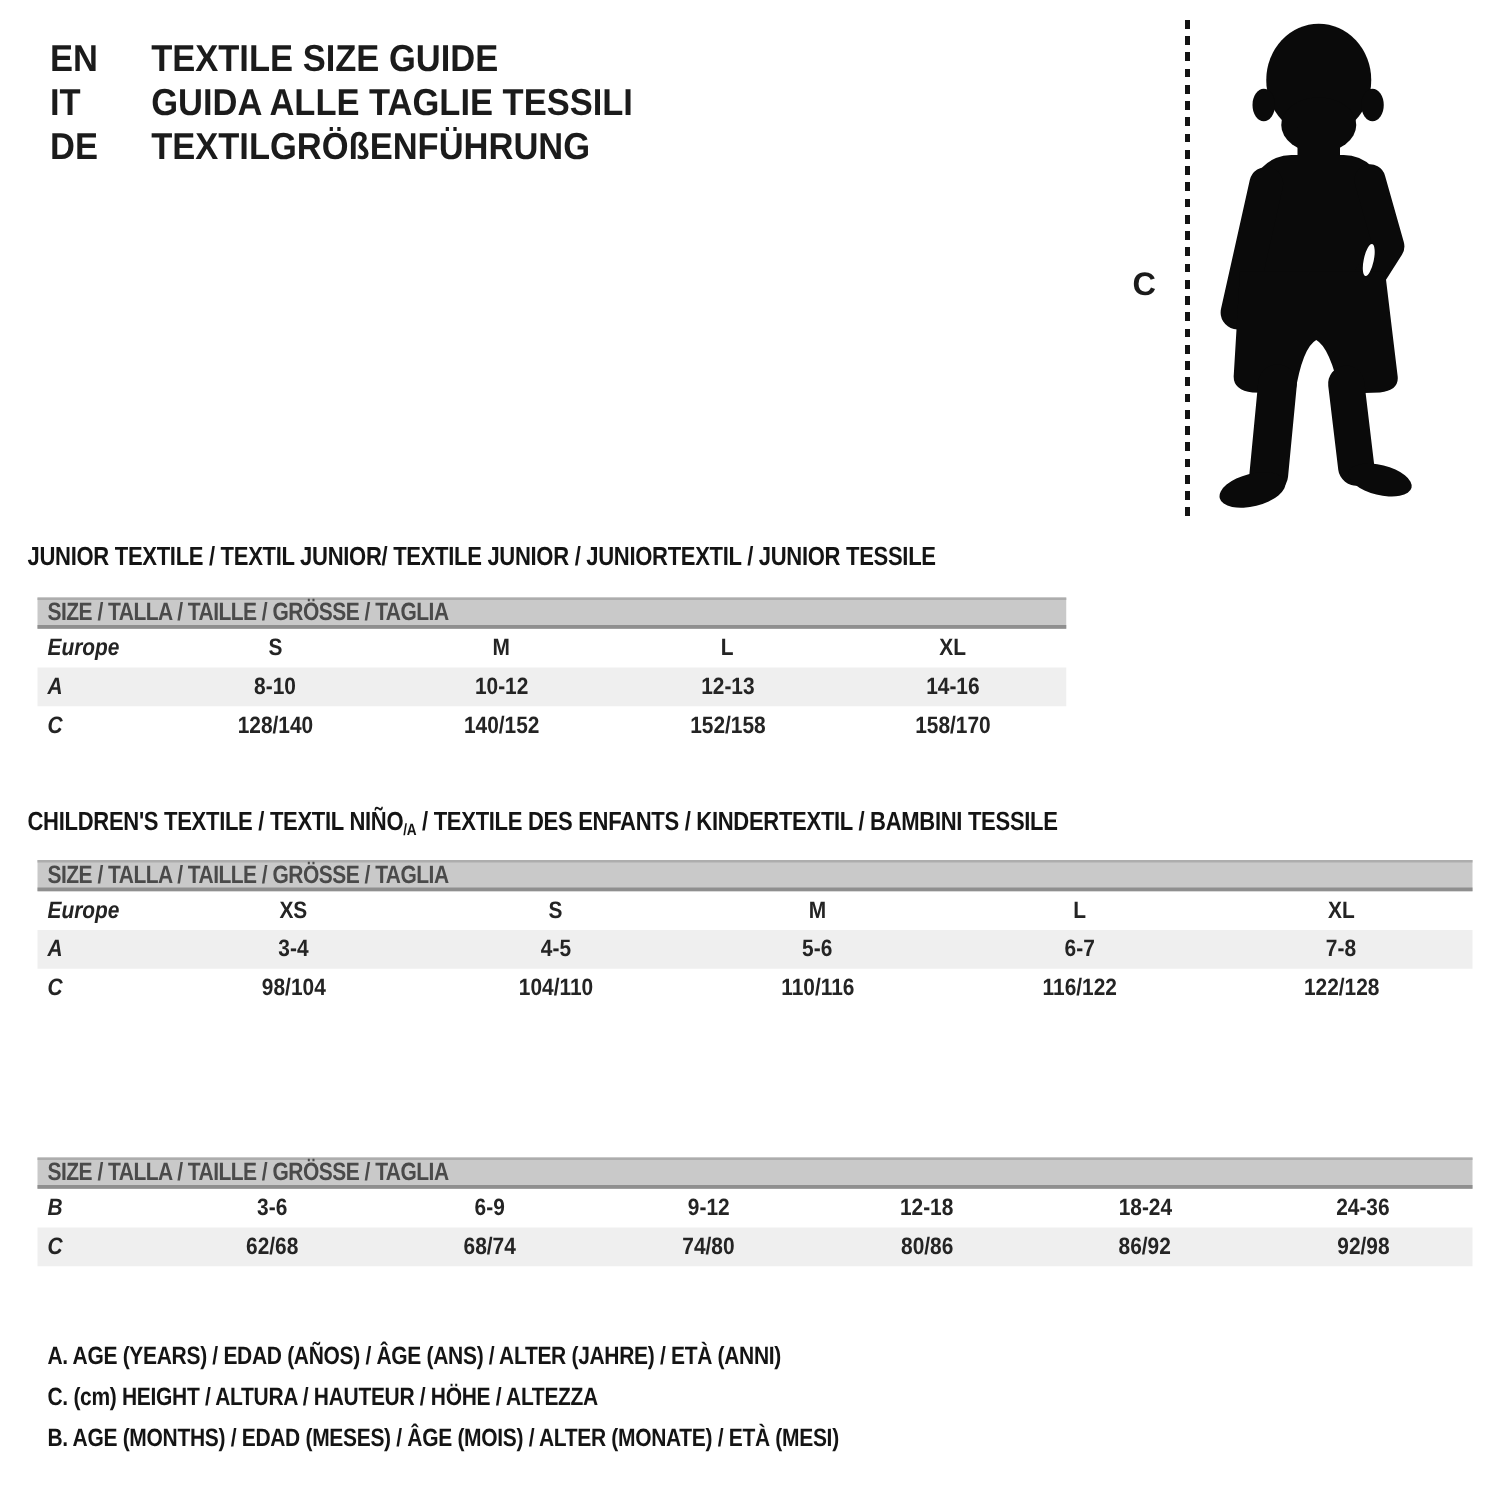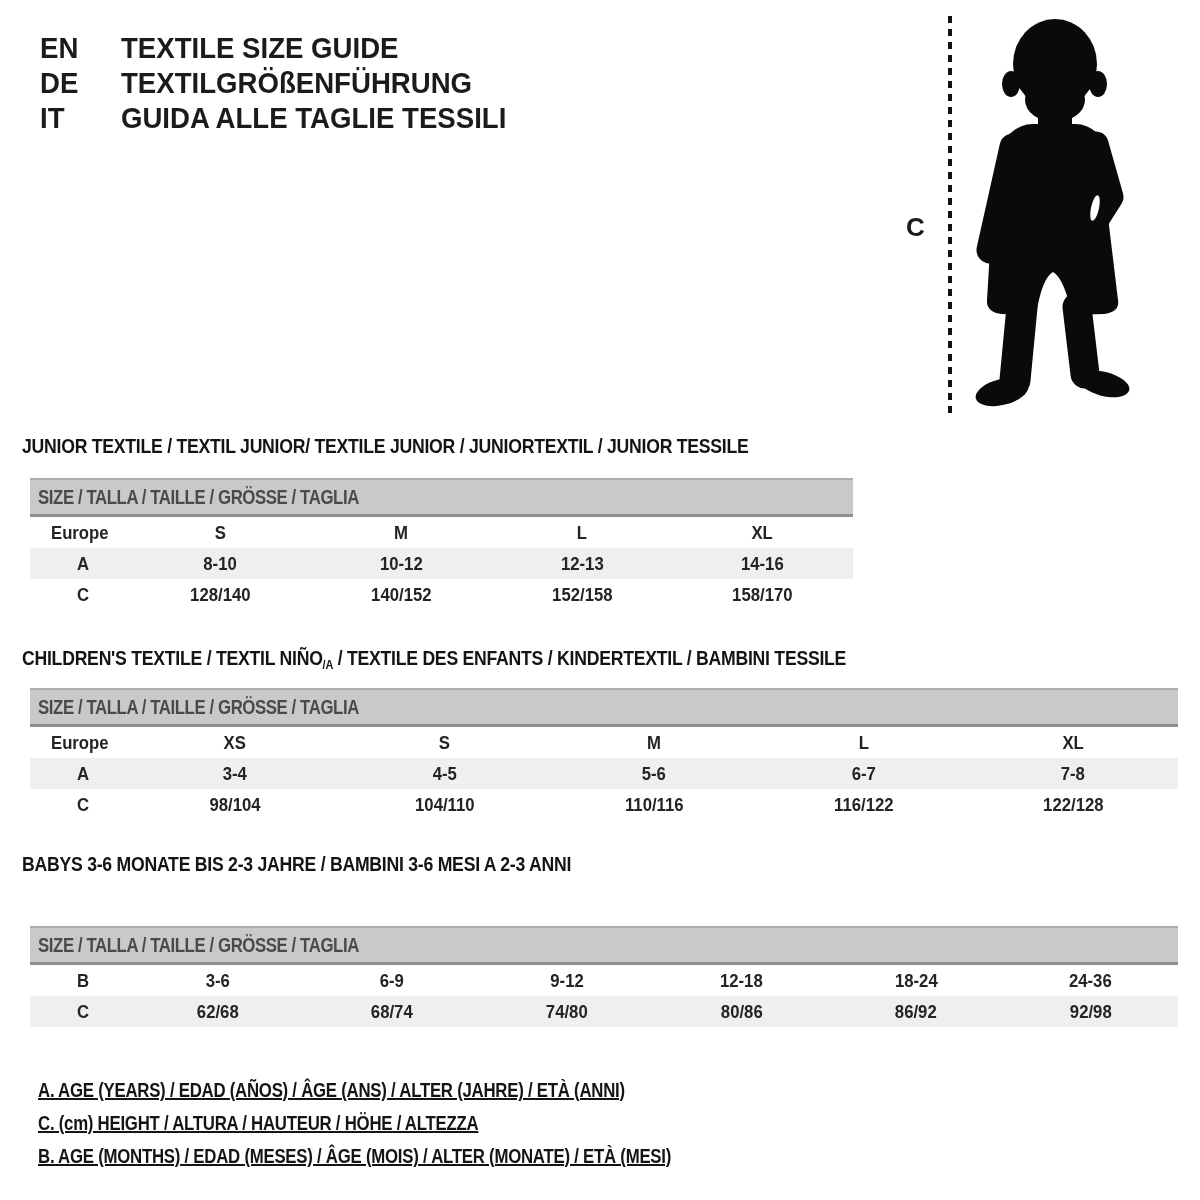--- a/index.html
+++ b/index.html
@@ -29,59 +29,59 @@
   #children-title{top:646px;}
   #babies-title{top:846px;line-height:36px;}
   .sub{font-size:13px;vertical-align:-4px;}
 
   
   .size-table{position:absolute;left:30px;}
   #junior-table{top:478px;width:823px;}
   #children-table{top:688px;width:1148px;}
   #babies-table{top:926px;width:1148px;}
   .size-bar{
-    height:39px;background:#c9c9c9;border-top:2px solid #adadad;border-bottom:3px solid #8f8f8f;
+    height:25px;background:#c9c9c9;border-top:2px solid #adadad;border-bottom:3px solid #8f8f8f;
     display:flex;align-items:center;padding-left:8px;box-sizing:border-box;
     font-size:20px;font-weight:bold;color:#4a4a4a;
   }
   .size-bar .cond{letter-spacing:-0.5px;}
   .trow{display:grid;height:31px;align-items:center;font-size:19px;font-weight:bold;color:#242424;}
   .trow:nth-child(even){background:#efefef;}
   .cols4 .trow{grid-template-columns:100px repeat(4,1fr);}
   .cols5 .trow{grid-template-columns:100px repeat(5,1fr);}
   .cols6 .trow{grid-template-columns:100px repeat(6,1fr);}
   .tcell{text-align:center;}
   .tcell span{display:inline-block;transform:scaleX(0.88);white-space:nowrap;}
-  .tcell.tlabel{text-align:center;padding-left:8px;}
+  .tcell.tlabel{text-align:left;padding-left:8px;font-style:italic;}
   .tcell.tlabel span{transform-origin:0 50%;}
 
   
   .legend{position:absolute;left:38px;top:1074px;font-size:20px;font-weight:bold;color:#141414;}
-  .legend-line{height:33px;display:flex;align-items:center;text-decoration:underline;}
+  .legend-line{height:33px;display:flex;align-items:flex-start;}
 </style>
 </head>
 <body>
 
 <div class="lang-list">
   <div class="lang-row">
       <span class="condl" style="display:flex;">
         <span class="lang-code">EN</span>
         <span>TEXTILE SIZE GUIDE</span>
       </span>
     </div>
   <div class="lang-row">
       <span class="condl" style="display:flex;">
+        <span class="lang-code">IT</span>
+        <span>GUIDA ALLE TAGLIE TESSILI</span>
+      </span>
+    </div>
+  <div class="lang-row">
+      <span class="condl" style="display:flex;">
         <span class="lang-code">DE</span>
         <span>TEXTILGRÖßENFÜHRUNG</span>
-      </span>
-    </div>
-  <div class="lang-row">
-      <span class="condl" style="display:flex;">
-        <span class="lang-code">IT</span>
-        <span>GUIDA ALLE TAGLIE TESSILI</span>
       </span>
     </div>
 </div>
 
 <div class="measure-line"></div>
 <div class="measure-label">C</div>
 <svg class="baby-svg" width="182" height="404" viewBox="0 0 182 404">
   <g fill="#0a0a0a" stroke="none">
     <ellipse cx="97" cy="52" rx="42" ry="45"></ellipse>
     <ellipse cx="53" cy="72" rx="9" ry="13"></ellipse>
@@ -157,21 +157,20 @@
         <div class="tcell"><span>98/104</span></div>
         <div class="tcell"><span>104/110</span></div>
         <div class="tcell"><span>110/116</span></div>
         <div class="tcell"><span>116/122</span></div>
         <div class="tcell"><span>122/128</span></div>
       </div>
     </div>
 </div>
 
 <div class="sec-title" id="babies-title">
-  <div><span class="cond">BABYS 3-6 MONATE BIS 2-3 JAHRE / BAMBINI 3-6 MESI A 2-3 ANNI</span></div>
 </div>
 <div class="size-table cols6" id="babies-table">
   <div class="size-bar">
       <span class="cond">SIZE / TALLA / TAILLE / GRÖSSE / TAGLIA</span>
     </div>
   <div class="trows">
       <div class="trow">
         <div class="tcell tlabel"><span>B</span></div>
         <div class="tcell"><span>3-6</span></div>
         <div class="tcell"><span>6-9</span></div>

